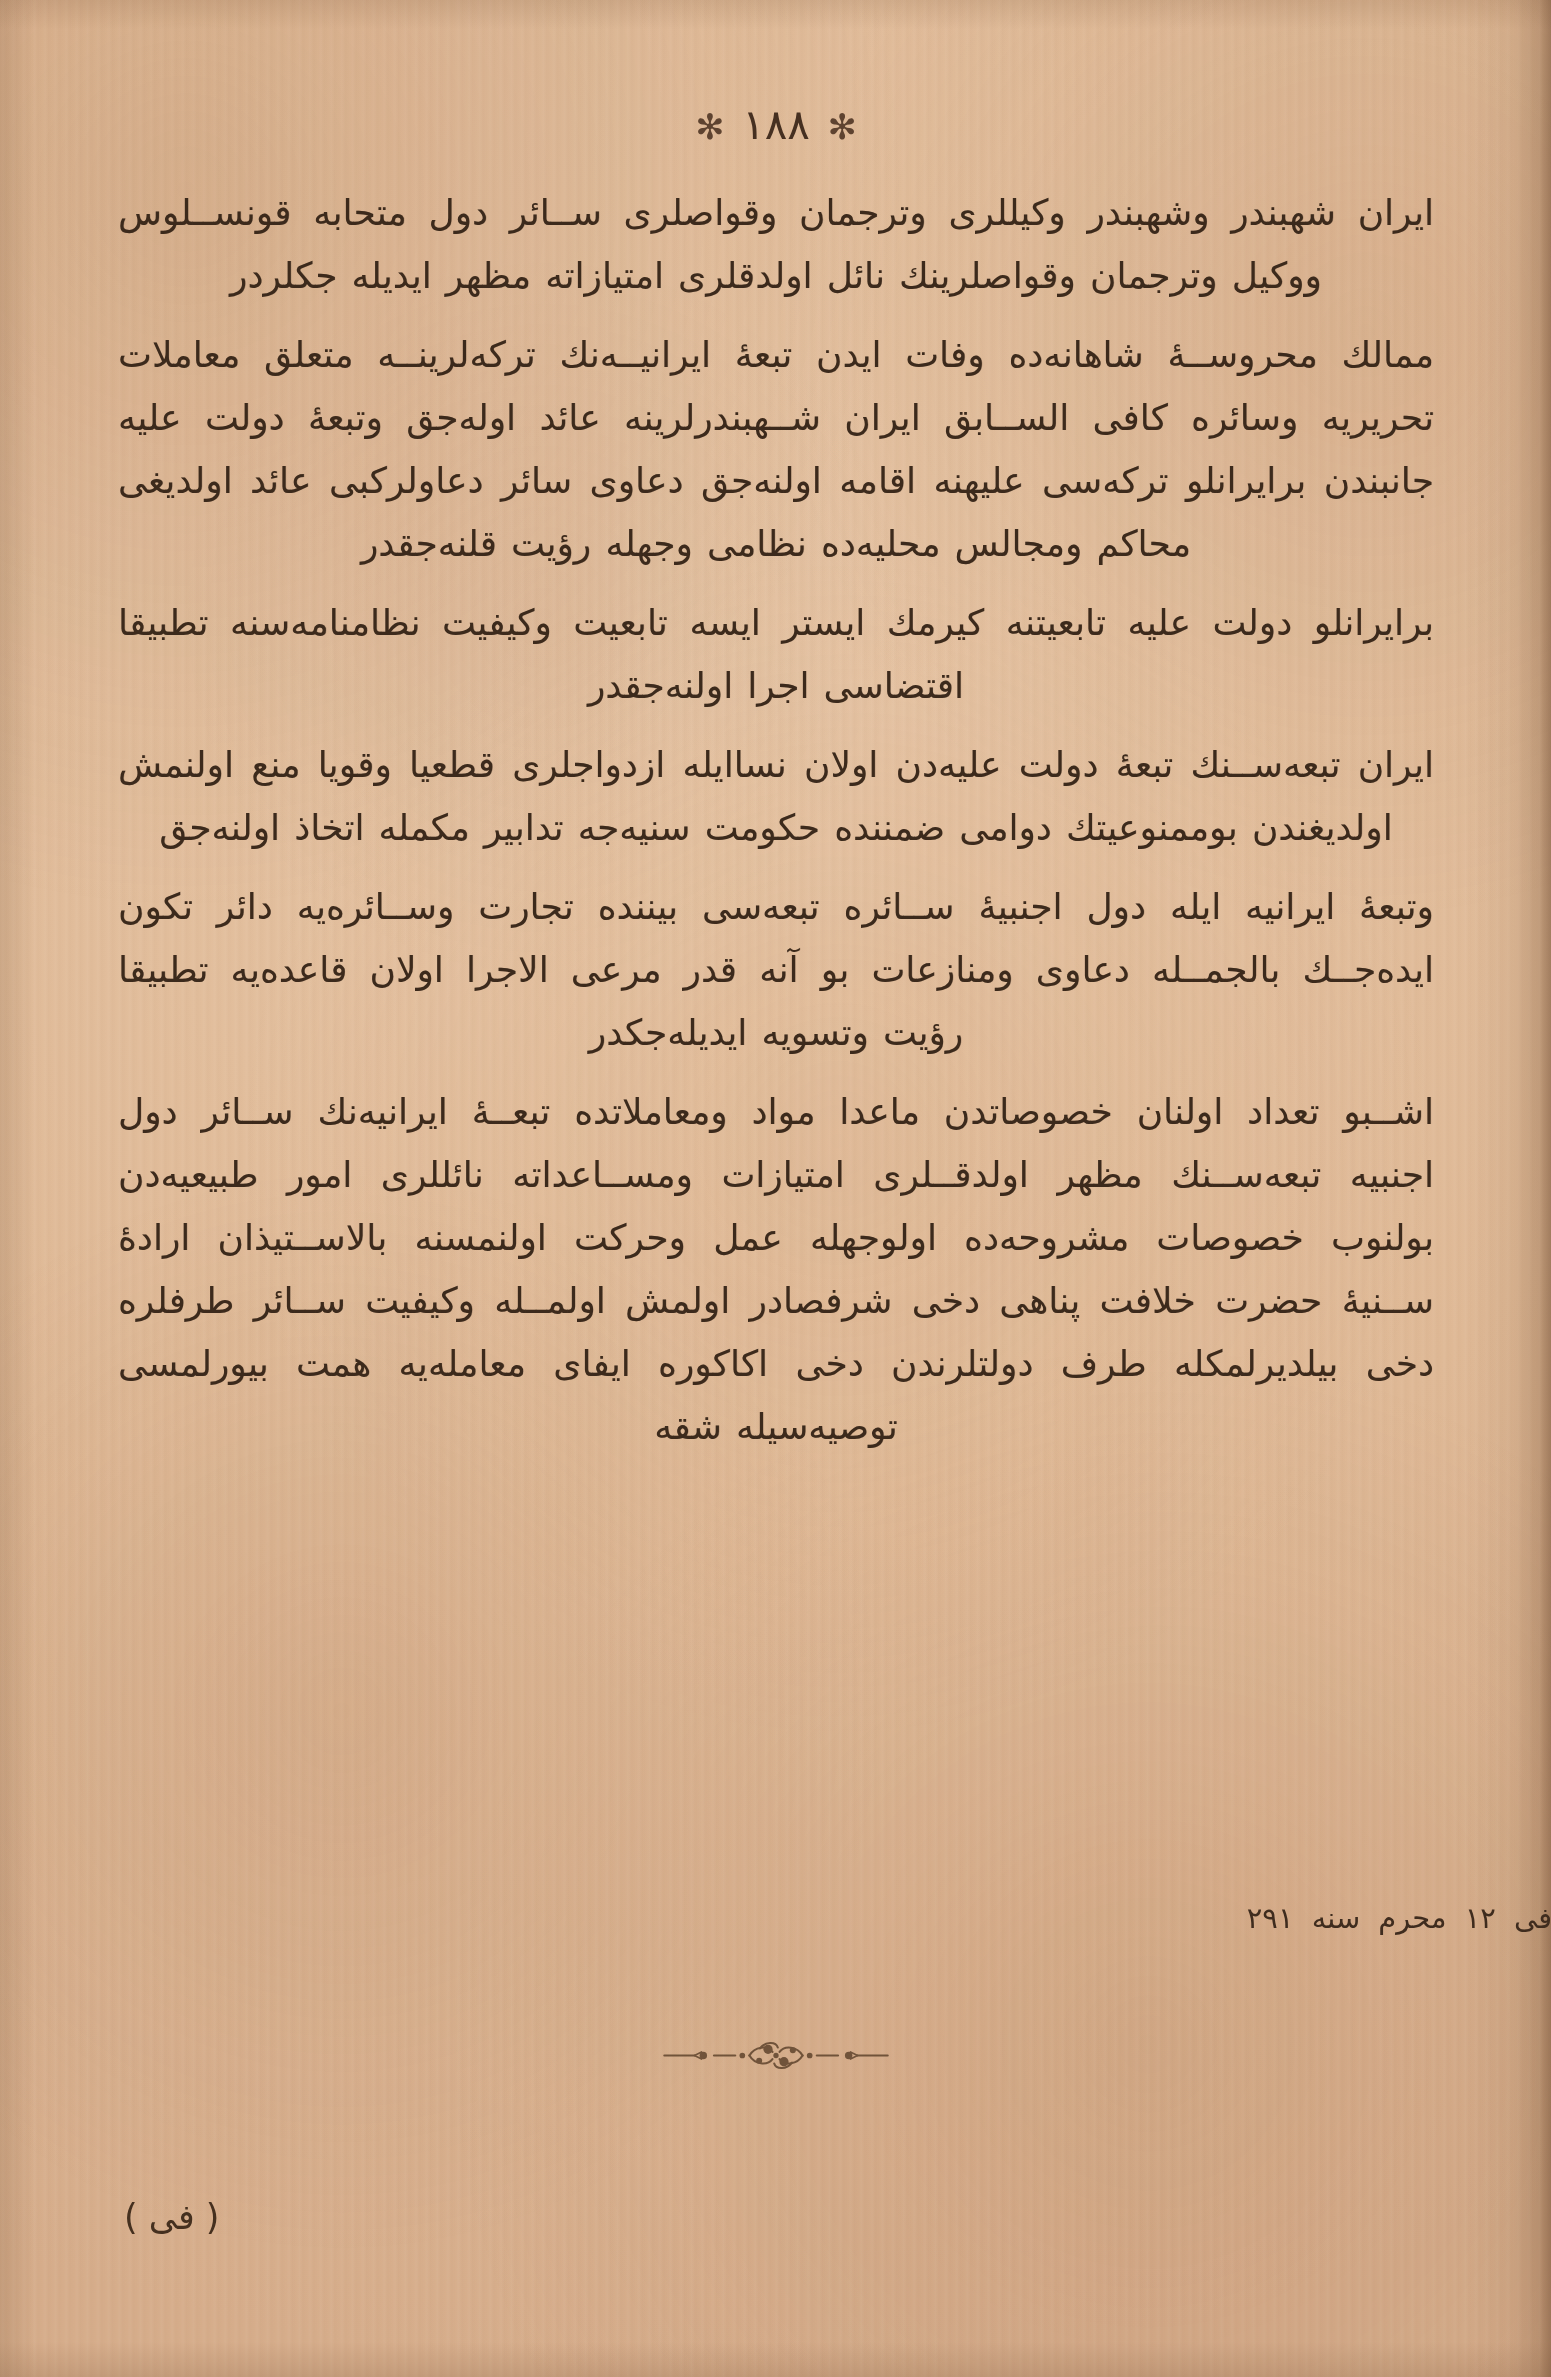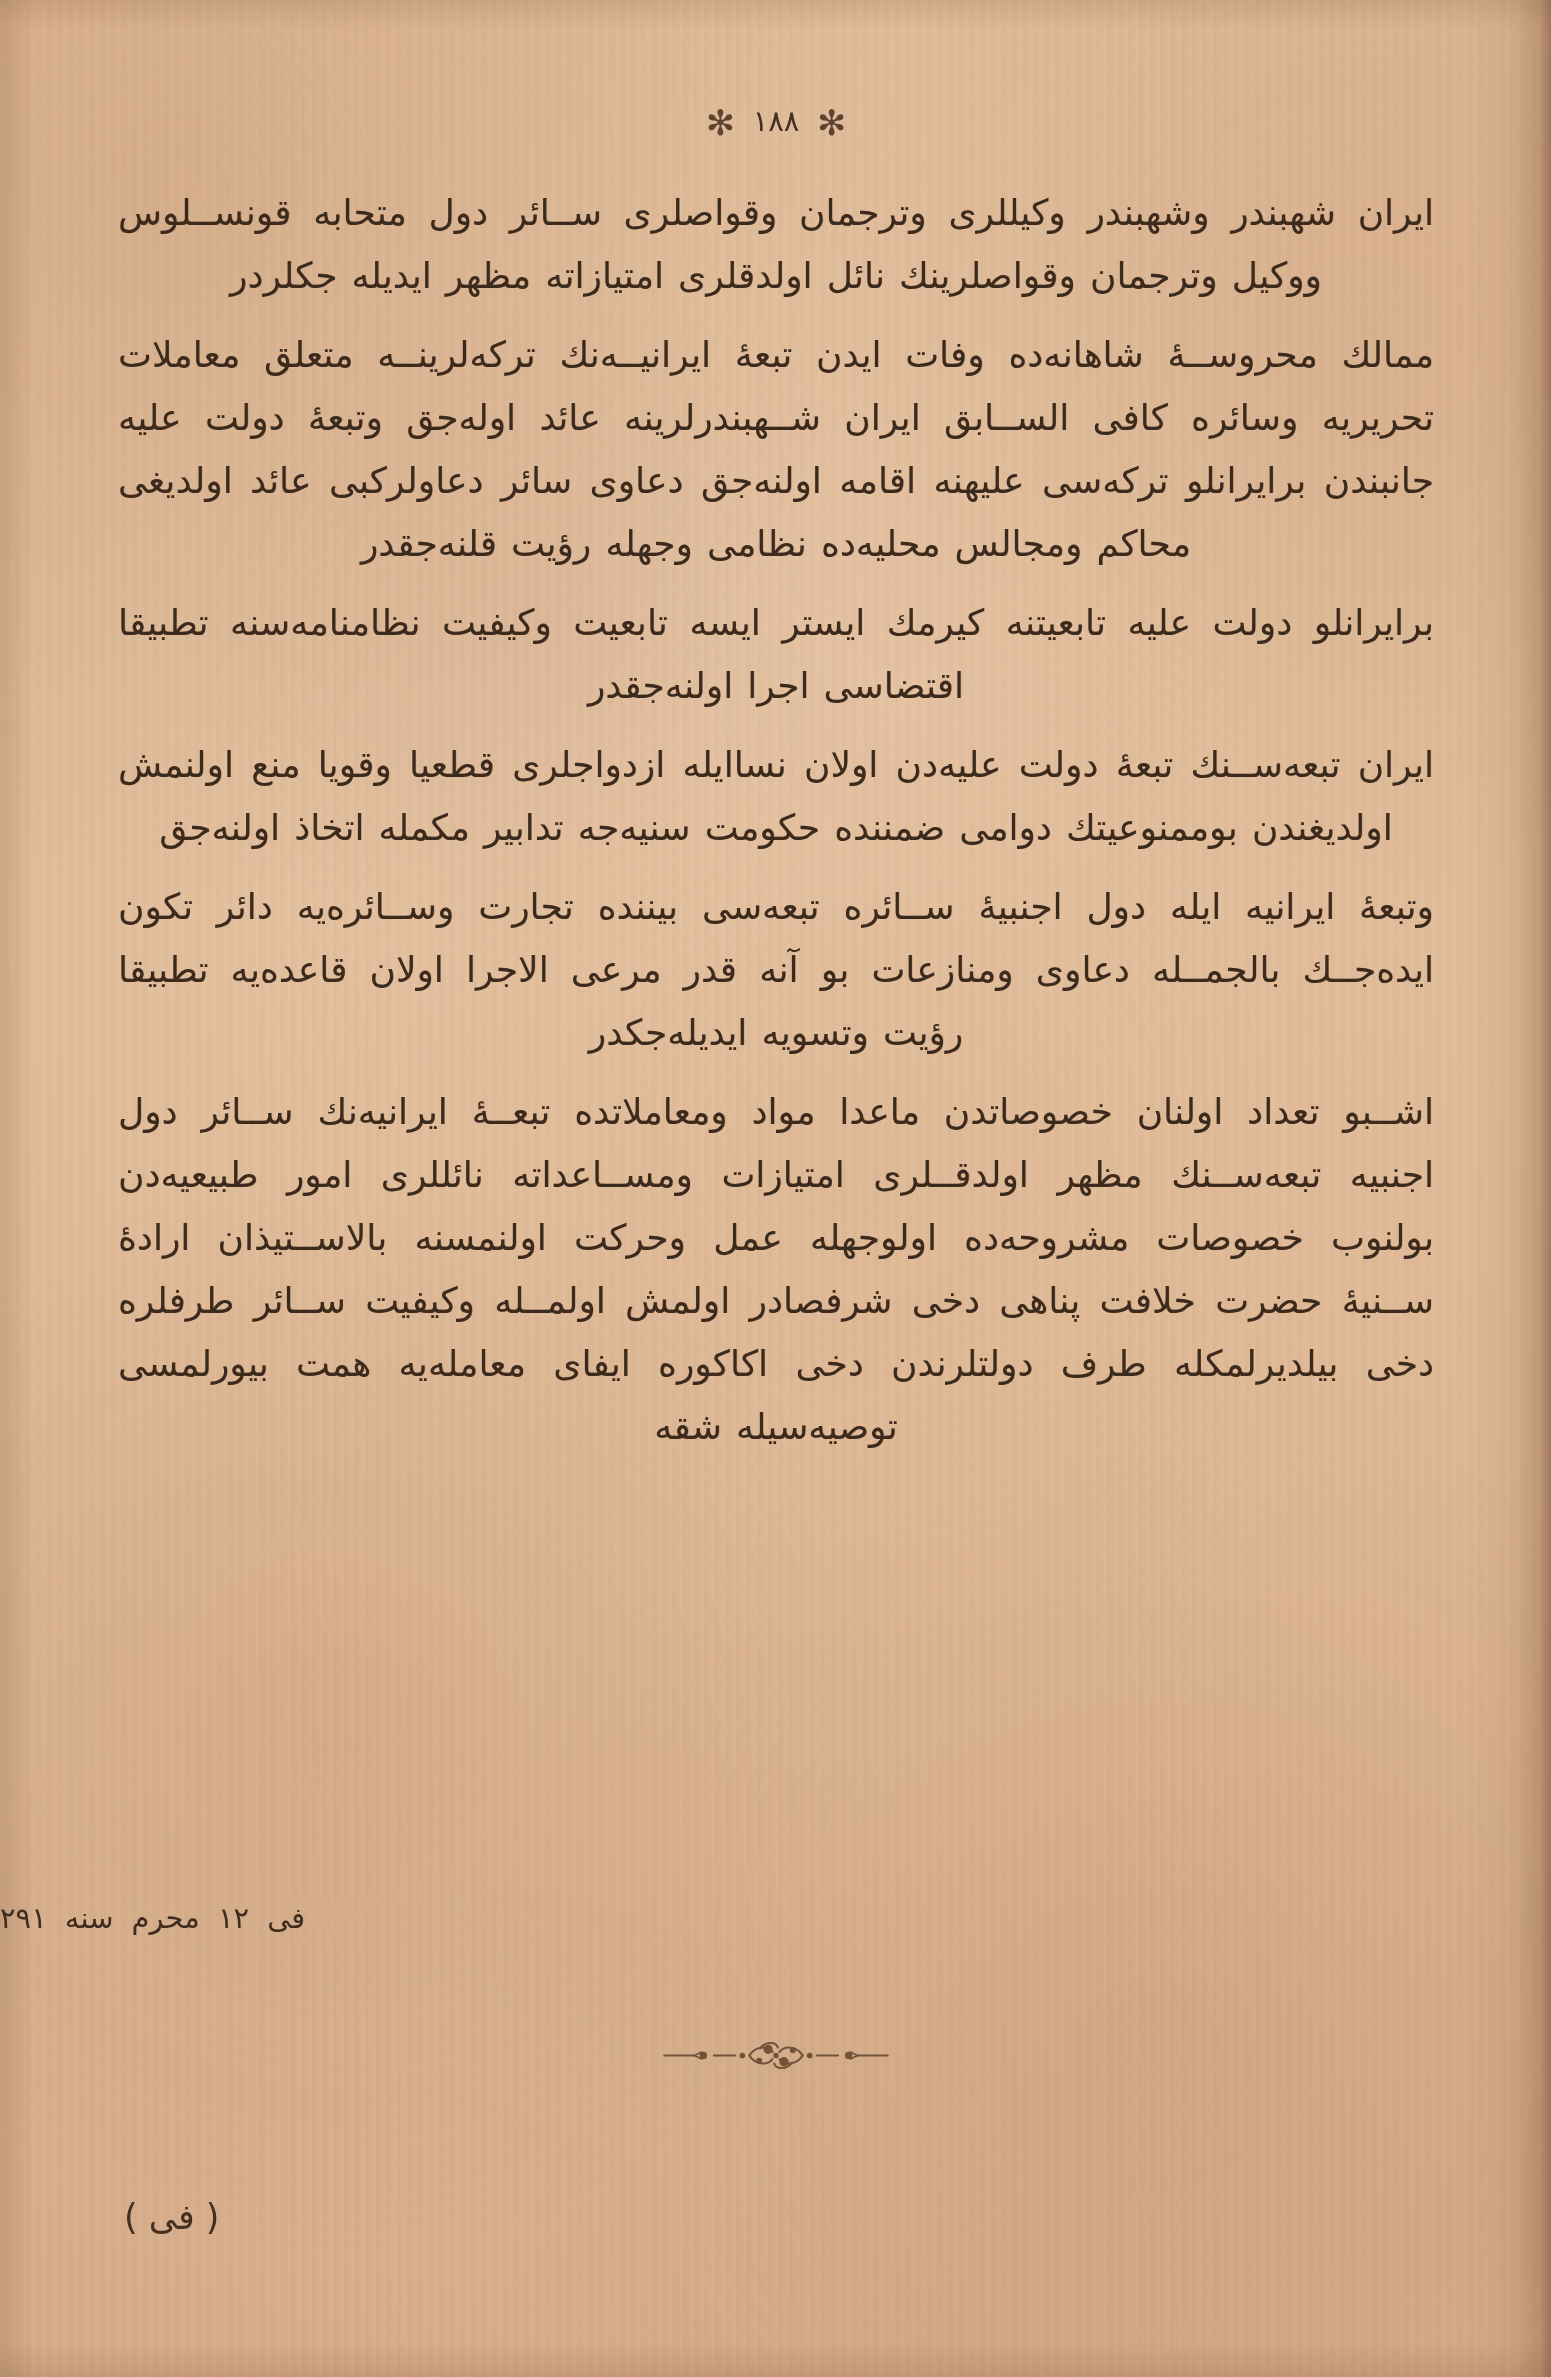--- a/index.html
+++ b/index.html
@@ -85,21 +85,21 @@
   }
   .folio .star {
     font-size: 35px;
     line-height: 1;
     color: #4d3322;
     opacity: 0.88;
     transform: translateY(1.8px);
   }
   .folio .num {
     font-family: "DejaVu Sans", sans-serif;
-    font-size: 29px;
+    font-size: 42px;
     line-height: 1;
     letter-spacing: 2.7px;
     color: #463021;
     direction: rtl;
   }
 
   
   .body-text {
     position: absolute;
     right: 118px;
@@ -125,21 +125,21 @@
 
   
   .para.solid { margin-bottom: 0; }
 
   
   .dateline {
     position: absolute;
     left: 0;
     right: 0;
     top: 1901px;
-    text-align: left;
+    text-align: right;
     direction: rtl;
     font-family: "DejaVu Sans", sans-serif;
     font-size: 29px;
     letter-spacing: 1.8px;
     color: #3f2c1e;
     word-spacing: 8.9px;
   }
 
   
   .ornament {

